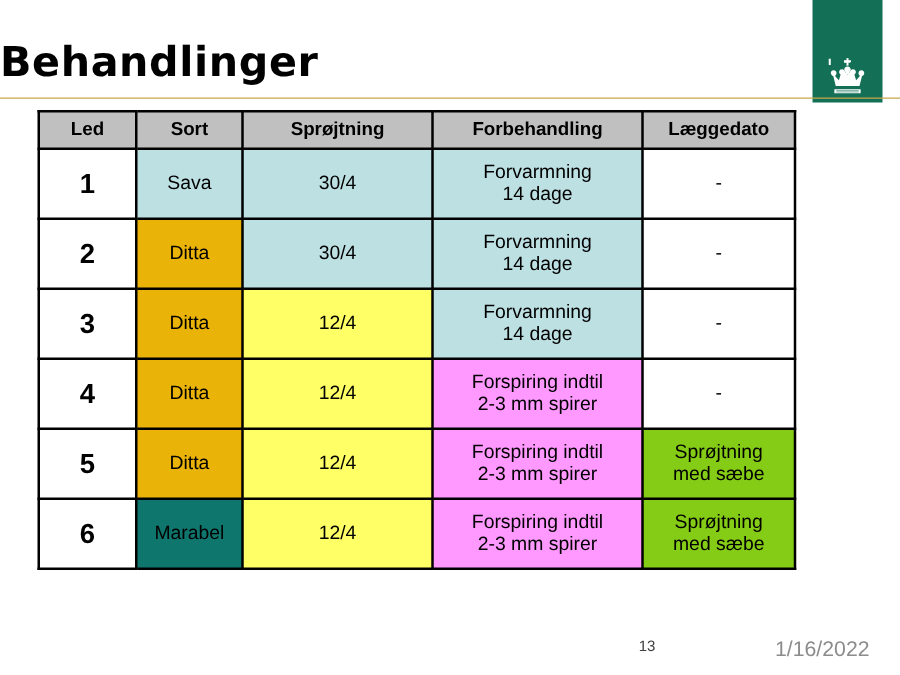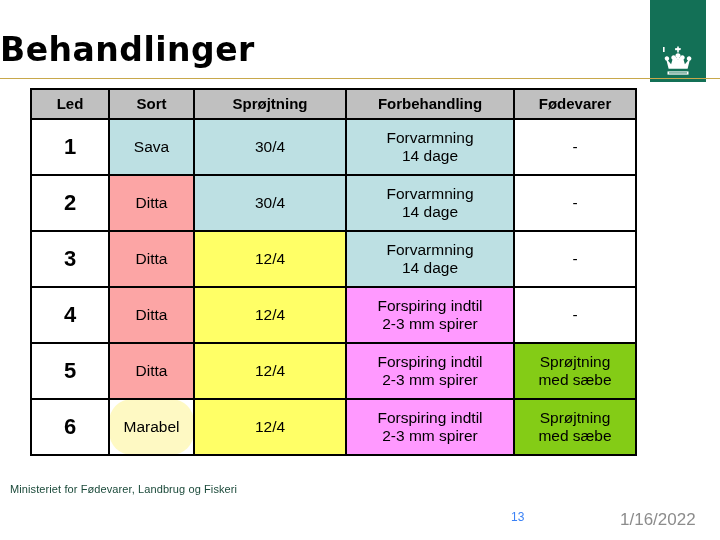--- a/index.html
+++ b/index.html
@@ -90,21 +90,21 @@
     font-weight: normal;
     height: 50px;
     line-height: 1.18;
   }
   #treatments-table tbody td.led-cell {
     font-size: 22px;
     font-weight: bold;
     background: #ffffff;
   }
   .cell-blue   { background: #bde0e3; }
-  .cell-green  { background: #fca5a5; }
+  .cell-green  { background: #eab308; }
   .cell-yellow { background: #ffff66; }
   .cell-pink   { background: #ff99ff; }
   .cell-orange { background: #84cc16; }
   .cell-white  { background: #ffffff; }
   .cell-line2  { display:block; }
 
   
   #footer-org {
     position: absolute;
     left: 10px;
@@ -114,31 +114,31 @@
     line-height: 1.0;
   }
   #footer-org .line1 { font-size: 11px; letter-spacing: 0.1px; }
   #footer-org .line2 { font-size: 10px; margin-top: 9px; letter-spacing: 0.1px; }
 
   #page-number {
     position: absolute;
     left: 511px;
     top: 510px;
     font-size: 12px;
-    color: #3b82f6;
+    color: #404040;
   }
   #slide-date {
     position: absolute;
     left: 620px;
     top: 510px;
     font-size: 17px;
     color: #8c8c8c;
   }
 </style>
-<style>.cell-blue-strong{background:#fef9c3;border-radius:23px;}</style></head>
+<style>.cell-blue-strong{background:#0f766e;}</style></head>
 <body>
 
 <div id="logo-bar">
   <svg width="34" height="32" viewBox="0 0 34 32" aria-hidden="true">
     <rect x="2" y="1" width="1.6" height="5" fill="#ffffff"></rect>
     <rect x="0.2" y="2.6" width="5" height="1.6" fill="#ffffff" transform="translate(14,0)"></rect>
     <rect x="16.2" y="0.5" width="1.6" height="6" fill="#ffffff"></rect>
     <rect x="14.2" y="2.2" width="5.6" height="1.5" fill="#ffffff"></rect>
     <path d="M17 7.2 c1.6 0 2.6 1.2 2.6 2.4 0 1.1-.7 1.8-1.3 2.1 l1.1 2.0 h-4.8 l1.1-2.0 c-.6-.3-1.3-1.0-1.3-2.1 0-1.2 1-2.4 2.6-2.4 z" fill="#ffffff"></path>
     <path d="M3.6 12.5 c0-1.3 1-2.3 2.3-2.3 1.3 0 2.3 1 2.3 2.3 0 .9-.5 1.7-1.3 2.1 l3.2 3.6 1.4-4.6 c-.7-.4-1.2-1.1-1.2-2.0 0-1.3 1-2.3 2.3-2.3 .7 0 1.3.3 1.7.8 l2.7 4.0 2.7-4.0 c.4-.5 1-.8 1.7-.8 1.3 0 2.3 1 2.3 2.3 0 .9-.5 1.6-1.2 2.0 l1.4 4.6 3.2-3.6 c-.8-.4-1.3-1.2-1.3-2.1 0-1.3 1-2.3 2.3-2.3 1.3 0 2.3 1 2.3 2.3 0 1.1-.8 2.1-1.8 2.3 l-2.0 8.0 h-19.0 l-2.0-8.0 c-1.0-.2-1.8-1.2-1.8-2.3 z" fill="#ffffff"></path>
@@ -158,21 +158,21 @@
       <col class="c-dato">
       <col class="c-forb">
       <col class="c-spr">
   </colgroup>
   <thead>
     <tr>
       <th>Led</th>
       <th>Sort</th>
       <th>Sprøjtning</th>
       <th>Forbehandling</th>
-      <th>Fødevarer</th>
+      <th>Læggedato</th>
     </tr>
   </thead>
   <tbody id="table-body">
       <tr>
         <td class="led-cell">1</td>
         <td class="cell-blue">Sava</td>
         <td class="cell-blue">30/4</td>
         <td class="cell-blue">
           <span class="cell-line2">Forvarmning</span>
           <span class="cell-line2">14 dage</span>
@@ -240,16 +240,15 @@
         </td>
         <td class="cell-orange">
           <span class="cell-line2">Sprøjtning</span>
           <span class="cell-line2">med sæbe</span>
         </td>
       </tr>
     </tbody>
 </table>
 
 <div id="footer-org">
-  <div class="line1">Ministeriet for Fødevarer, Landbrug og Fiskeri</div>
 </div>
 <div id="page-number">13</div>
 <div id="slide-date">1/16/2022</div>
 
 </body></html>

